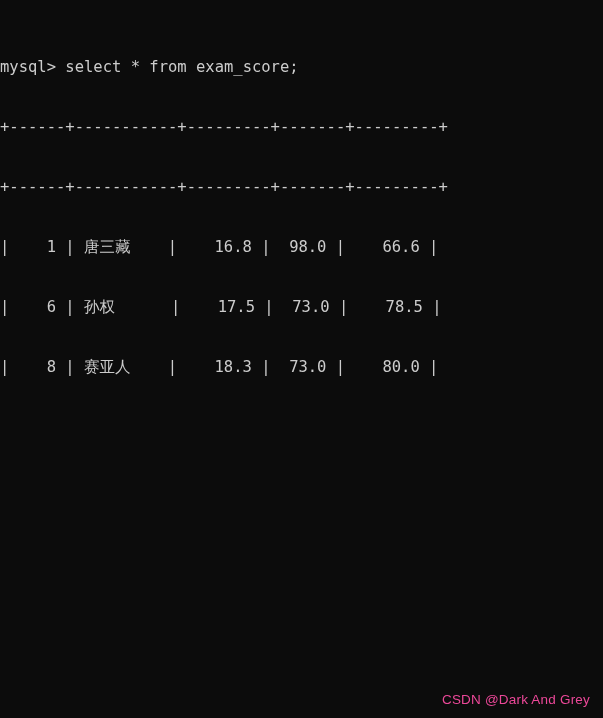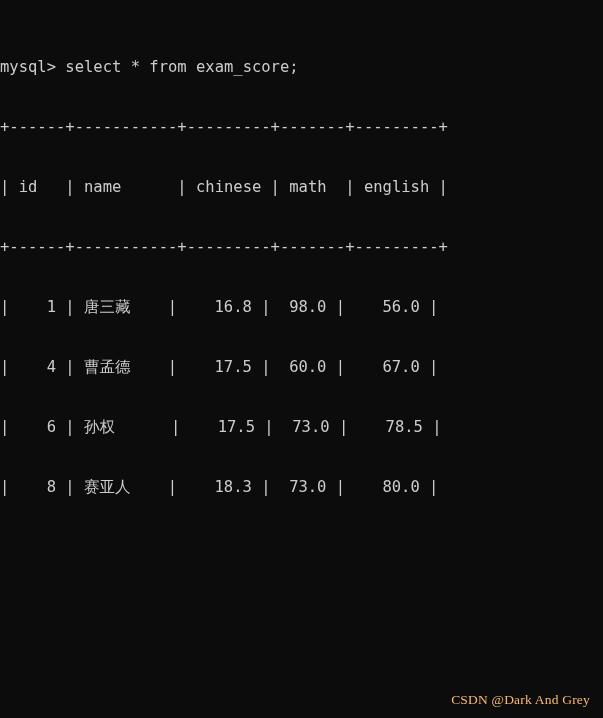--- a/index.html
+++ b/index.html
@@ -28,39 +28,37 @@
   }
   .line {
     height: 20px;
     white-space: pre;
     font-family: "DejaVu Sans Mono", "Liberation Mono", monospace;
   }
   #watermark {
     position: absolute;
     right: 12px;
     top: 690px;
-    font-family: Liberation Serif, serif;
+    font-family: Liberation Sans, sans-serif;
     font-size: 13.5px;
-    color: #fdba74;
+    color: #ec4899;
     letter-spacing: 0.2px;
     white-space: pre;
   }
 </style>
 </head>
 <body>
 
 <div id="terminal">
   <div id="console">
 
     <div class="line">mysql&gt; select * from exam_score;</div>
     <div class="line">+------+-----------+---------+-------+---------+</div>
-    <div class="line">| id   | name      | chinese | math  | english |</div>
     <div class="line">+------+-----------+---------+-------+---------+</div>
-    <div class="line">|    1 | 唐三藏    |    16.8 |  98.0 |    56.0 |</div>
-    <div class="line">|    4 | 曹孟德    |    17.5 |  60.0 |    67.0 |</div>
+    <div class="line">|    1 | 唐三藏    |    16.8 |  98.0 |    66.6 |</div>
     <div class="line">|    6 | 孙权      |    17.5 |  73.0 |    78.5 |</div>
     <div class="line">|    8 | 赛亚人    |    18.3 |  73.0 |    80.0 |</div>
     
     
     
 
     
 
     
     

